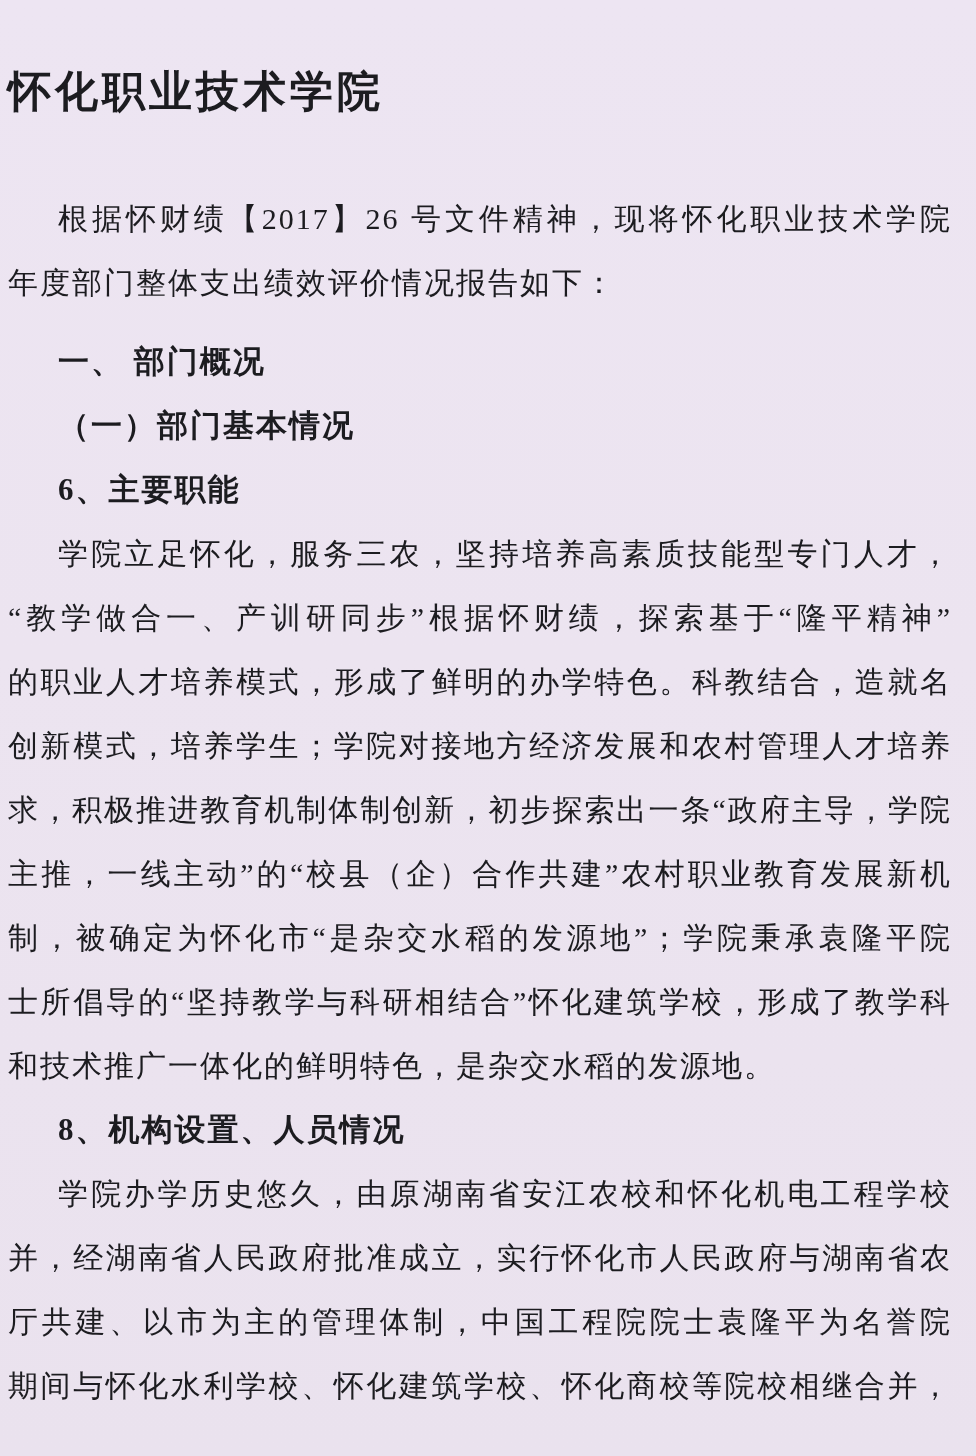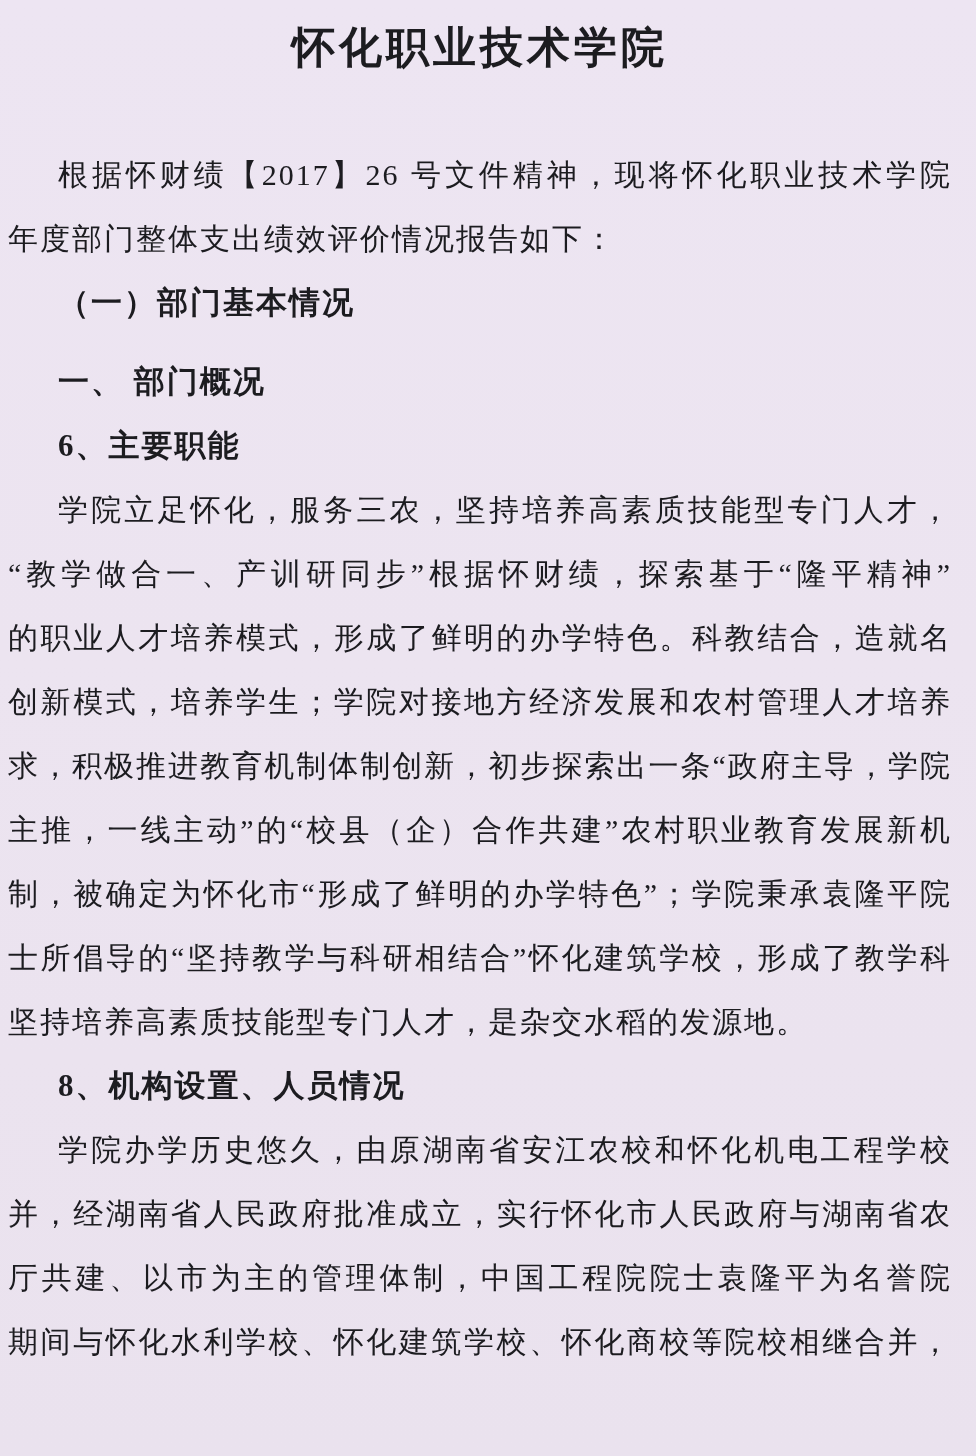--- a/index.html
+++ b/index.html
@@ -22,22 +22,22 @@
     height: 64px;
     line-height: 64px;
     font-size: 30px;
     letter-spacing: 2px;
     white-space: nowrap;
   }
   .line.title {
     font-family: "Liberation Sans", "DejaVu Sans", sans-serif;
     font-weight: bold;
     font-size: 43px;
-    text-align: center;
     letter-spacing: 4px;
+    margin-top: 44px;
   }
   .line.heading {
     font-weight: bold;
     font-size: 31px;
     padding-left: 50px;
   }
   .line.gap-top {
     margin-top: 15px;
   }
   .line.indent {
@@ -55,31 +55,31 @@
 </style>
 </head>
 <body>
 
 <div class="page">
   <div class="line title">怀化职业技术学院</div>
   <div class="line spacer"></div>
   <div id="body-lines">
       <div class="line body indent full">根据怀财绩【2017】26 号文件精神，现将怀化职业技术学院 2016</div>
       <div class="line body">年度部门整体支出绩效评价情况报告如下：</div>
+      <div class="line heading gap-top">一、 部门概况</div>
       <div class="line heading">（一）部门基本情况</div>
-      <div class="line heading gap-top">一、 部门概况</div>
       <div class="line heading">6、主要职能</div>
       <div class="line body indent full">学院立足怀化，服务三农，坚持培养高素质技能型专门人才，将</div>
       <div class="line body full">“教学做合一、产训研同步”根据怀财绩，探索基于“隆平精神”</div>
       <div class="line body full">的职业人才培养模式，形成了鲜明的办学特色。科教结合，造就名师，</div>
       <div class="line body full">创新模式，培养学生；学院对接地方经济发展和农村管理人才培养需</div>
       <div class="line body full">求，积极推进教育机制体制创新，初步探索出一条“政府主导，学院</div>
       <div class="line body full">主推，一线主动”的“校县（企）合作共建”农村职业教育发展新机</div>
-      <div class="line body full">制，被确定为怀化市“形成了鲜明的办学特色”；学院秉承袁隆平院</div>
+      <div class="line body full">制，被确定为怀化市“是杂交水稻的发源地”；学院秉承袁隆平院</div>
       <div class="line body full">士所倡导的“坚持教学与科研相结合”怀化建筑学校，形成了教学科研</div>
-      <div class="line body">坚持培养高素质技能型专门人才，是杂交水稻的发源地。</div>
+      <div class="line body">和技术推广一体化的鲜明特色，是杂交水稻的发源地。</div>
       <div class="line heading">8、机构设置、人员情况</div>
       <div class="line body indent full">学院办学历史悠久，由原湖南省安江农校和怀化机电工程学校合</div>
       <div class="line body full">并，经湖南省人民政府批准成立，实行怀化市人民政府与湖南省农业</div>
       <div class="line body full">厅共建、以市为主的管理体制，中国工程院院士袁隆平为名誉院长。</div>
       <div class="line body full">期间与怀化水利学校、怀化建筑学校、怀化商校等院校相继合并，现</div>
     </div>
 </div>
 
 </body></html>

